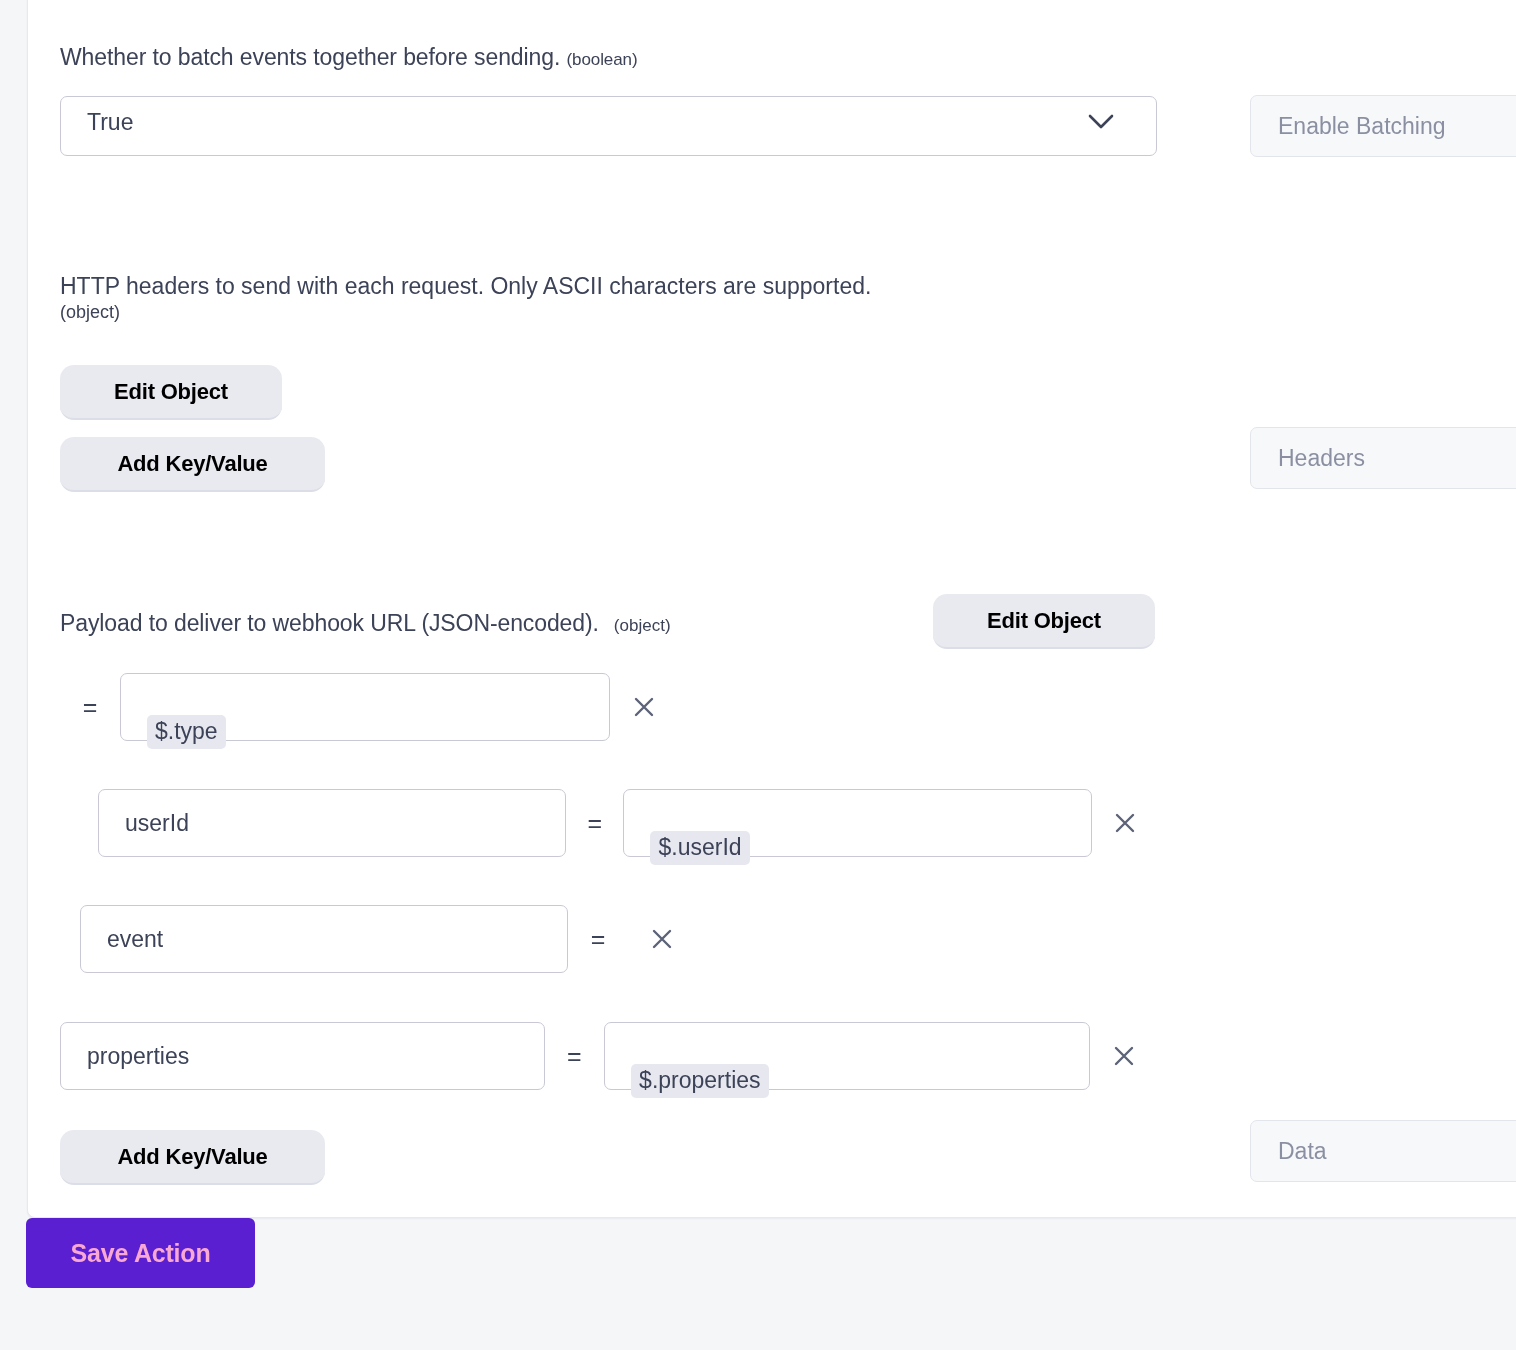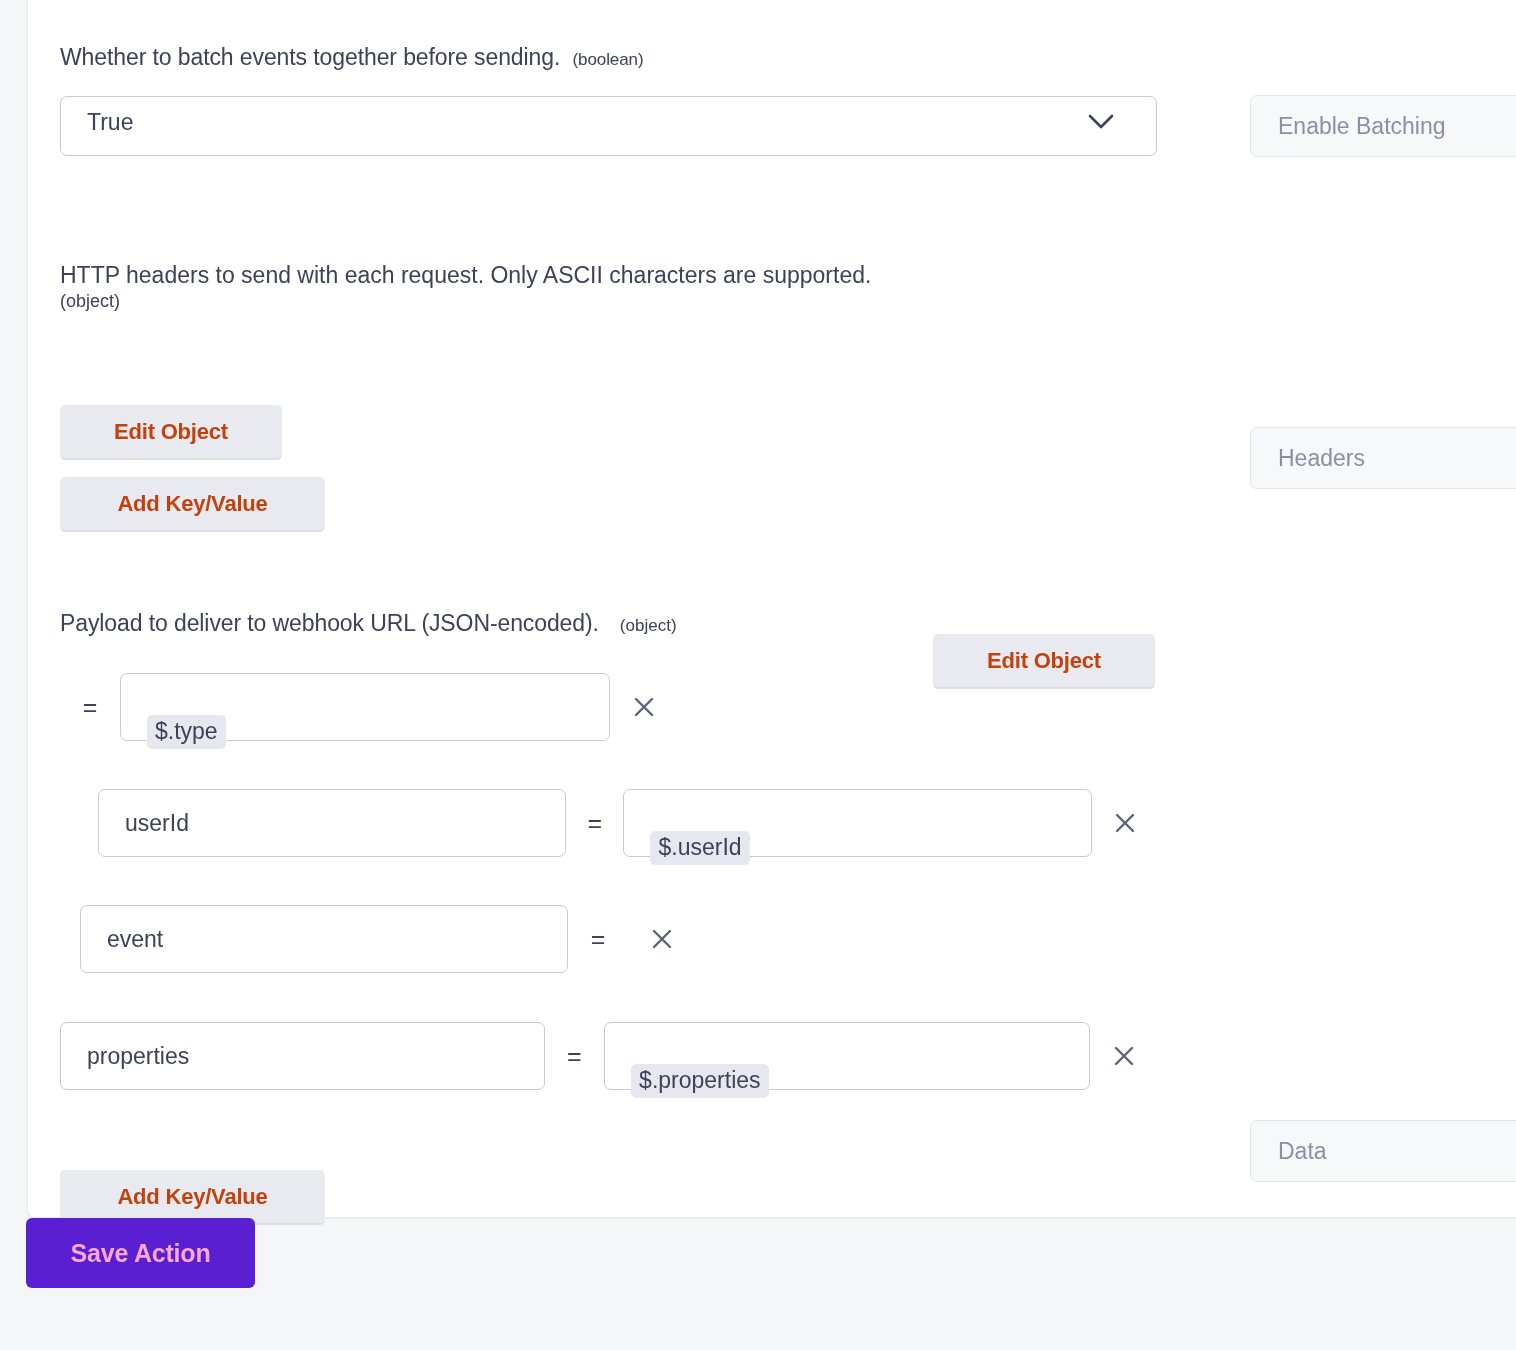--- a/index.html
+++ b/index.html
@@ -33,21 +33,20 @@
   
   .label {
     font-size: 23px;
     line-height: 1.32;
     color: #3c4257;
     letter-spacing: -0.1px;
   }
   .type-tag {
     font-size: 17px;
     color: #3c4257;
-    margin-left: 6px;
   }
 
   
   .field-select {
     position: absolute;
     left: 60px;
     top: 96px;
     width: 1097px;
     height: 60px;
     border: 1px solid #c9c9d6;
@@ -80,40 +79,39 @@
   }
   #ro-enable-batching { left: 1250px; top: 95px;  width: 330px; }
   #ro-headers        { left: 1250px; top: 427px; width: 330px; }
   #ro-data           { left: 1250px; top: 1120px; width: 330px; }
 
   
   .btn-gray {
     background: #e9eaf0;
     border: none;
     border-bottom: 2px solid #dcdee7;
-    border-radius: 5px;
+    border-radius: 14px;
     font-family: "Liberation Sans", sans-serif;
     font-size: 22px;
     font-weight: bold;
-    color: #c2410c;
+    color: #000000;
     cursor: pointer;
     letter-spacing: -0.2px;
     display: flex;
     align-items: center;
     justify-content: center;
-    margin-top: 40px;
   }
 
   #btn-headers-edit  { position:absolute; left:60px;  top:365px; width:222px; height:55px; }
   #btn-headers-add   { position:absolute; left:60px;  top:437px; width:265px; height:55px; }
   #btn-payload-edit  { position:absolute; left:933px; top:594px; width:222px; height:55px; }
   #btn-payload-add   { position:absolute; left:60px;  top:1130px; width:265px; height:55px; }
 
   
-  #headers-label { position: absolute; left: 60px; top: 262px; width: 1120px; }
+  #headers-label { position: absolute; left: 60px; top: 273px; width: 1120px; }
   #headers-label .label-line { font-size: 23px; }
   #headers-label .object-tag { font-size: 18px; display: block; margin-top: 2px; }
 
   
   #payload-label {
     position: absolute;
     left: 60px; top: 608px;
     display: flex; align-items: baseline; gap: 15px;
     white-space: nowrap;
   }

